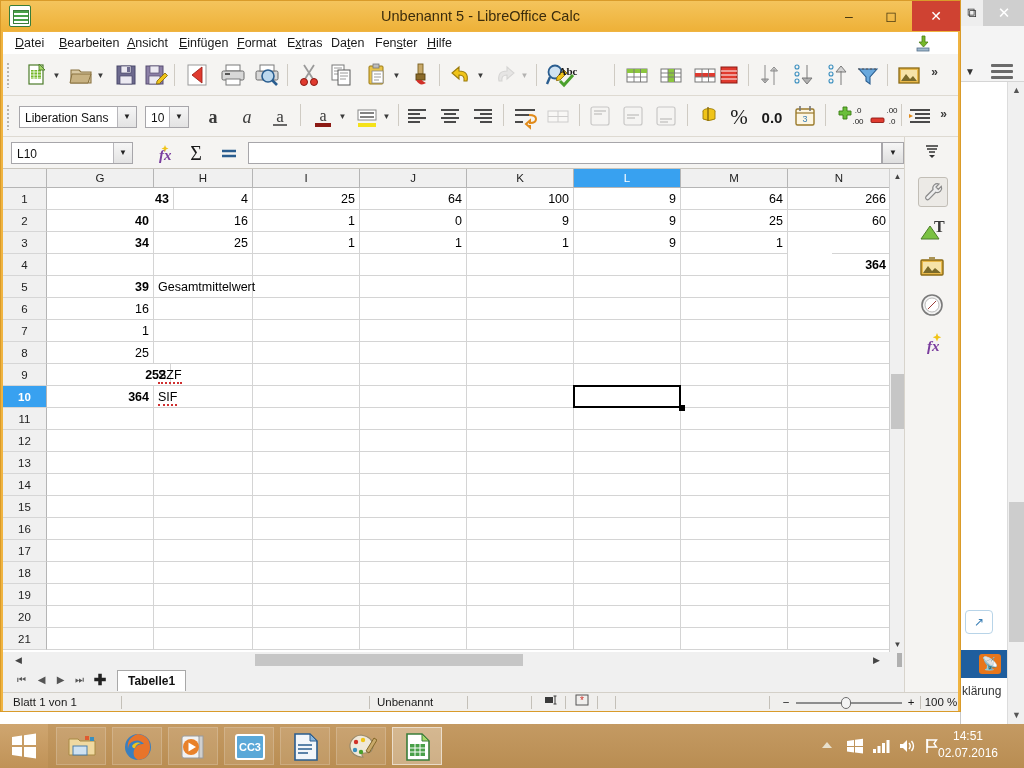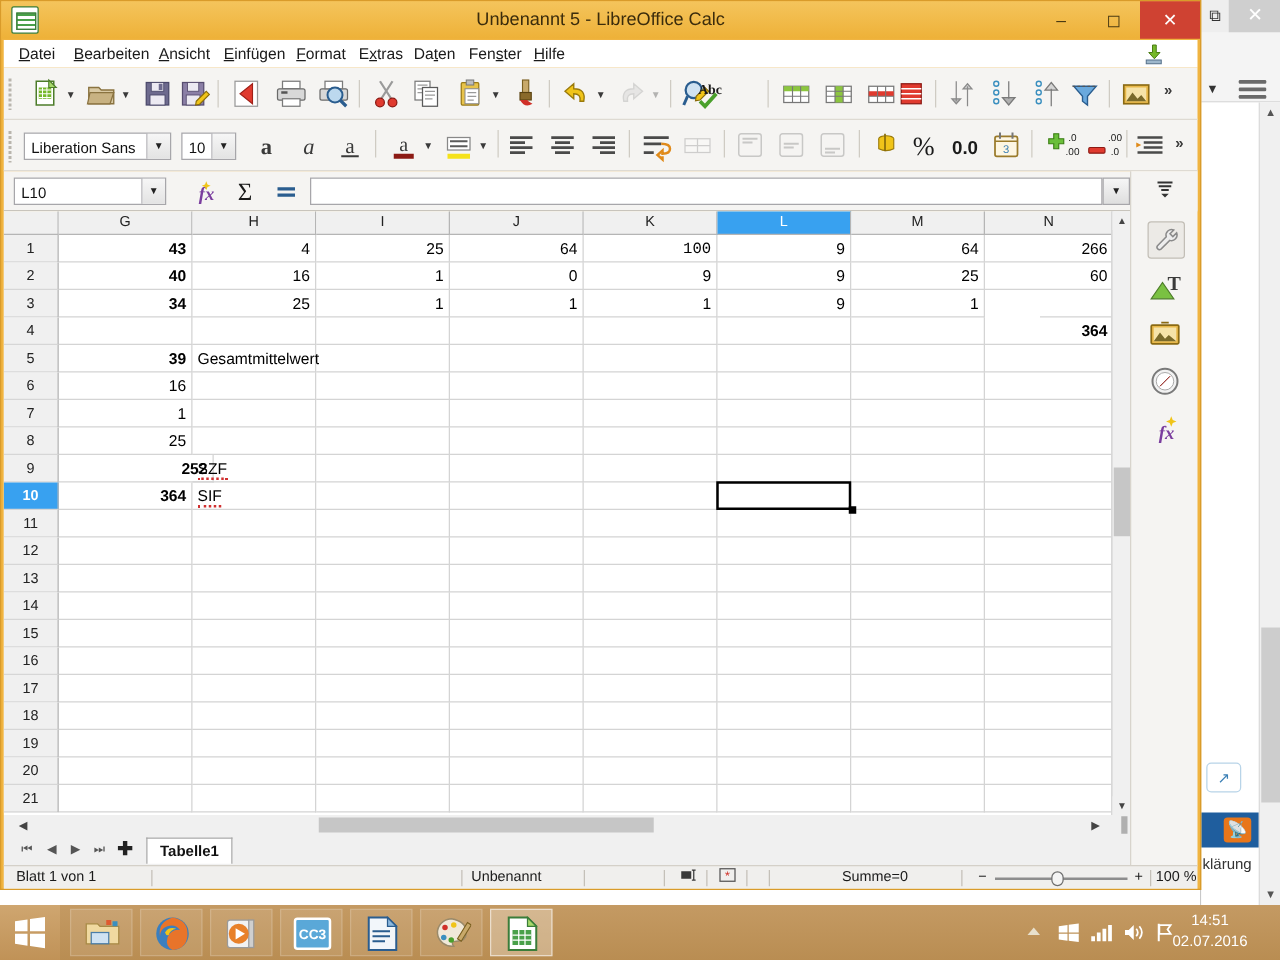--- a/index.html
+++ b/index.html
@@ -840,25 +840,25 @@
     <div class="rowhdr" style="top:305px">14</div>
     <div class="rowhdr" style="top:327px">15</div>
     <div class="rowhdr" style="top:349px">16</div>
     <div class="rowhdr" style="top:371px">17</div>
     <div class="rowhdr" style="top:393px">18</div>
     <div class="rowhdr" style="top:415px">19</div>
     <div class="rowhdr" style="top:437px">20</div>
     <div class="rowhdr" style="top:459px">21</div>
 
     <div id="cellgrid">
-        <div class="cell num bold" style="left: 44px; top: 19px; width: 107px;">43</div>
+        <div class="cell num bold" style="left: 44px; top: 19px; width: 127px;">43</div>
         <div class="cell num" style="left: 151px; top: 19px; width: 99px;">4</div>
         <div class="cell num" style="left: 250px; top: 19px; width: 107px;">25</div>
         <div class="cell num" style="left: 357px; top: 19px; width: 107px;">64</div>
-        <div class="cell num" style="left: 464px; top: 19px; width: 107px; font-family: Liberation Mono, monospace;">100</div>
+        <div class="cell num" style="left: 464px; top: 19px; width: 107px;">100</div>
         <div class="cell num" style="left: 571px; top: 19px; width: 107px;">9</div>
         <div class="cell num" style="left: 678px; top: 19px; width: 107px;">64</div>
         <div class="cell num" style="left: 785px; top: 19px; width: 103px;">266</div>
         <div class="cell num bold" style="left: 44px; top: 41px; width: 107px;">40</div>
         <div class="cell num" style="left: 151px; top: 41px; width: 99px;">16</div>
         <div class="cell num" style="left: 250px; top: 41px; width: 107px;">1</div>
         <div class="cell num" style="left: 357px; top: 41px; width: 107px;">0</div>
         <div class="cell num" style="left: 464px; top: 41px; width: 107px;">9</div>
         <div class="cell num" style="left: 571px; top: 41px; width: 107px;">9</div>
         <div class="cell num" style="left: 678px; top: 41px; width: 107px;">25</div>
@@ -1058,21 +1058,20 @@
     </div>
     <div class="stsep" style="left:562px"></div>
     <div class="st" style="left:568px; width:22px; text-align:center">
       <svg width="18" height="14" viewBox="0 0 18 14">
           <rect x="3" y="2" width="12" height="10" fill="none" stroke="#555" stroke-width="1"></rect>
           <text x="9" y="11" font-size="10" text-anchor="middle" fill="#d03028" font-family="Liberation Sans, sans-serif">*</text>
         </svg>
     </div>
     <div class="stsep" style="left:594px"></div>
     <div class="stsep" style="left:612px"></div>
-    <div class="st" style="left:612px; width:170px; text-align:center">Summe=0</div>
     <div class="stsep" style="left:766px"></div>
     <div class="st" style="left:776px; width:14px; text-align:center">−</div>
     <div id="zoom-track"></div>
     <div id="zoom-thumb"></div>
     <div class="st" style="left:901px; width:14px; text-align:center">+</div>
     <div class="stsep" style="left:917px"></div>
     <div class="st" style="left:920px; width:36px; text-align:center">100 %</div>
   </div>
 
   <div id="sidebar">

